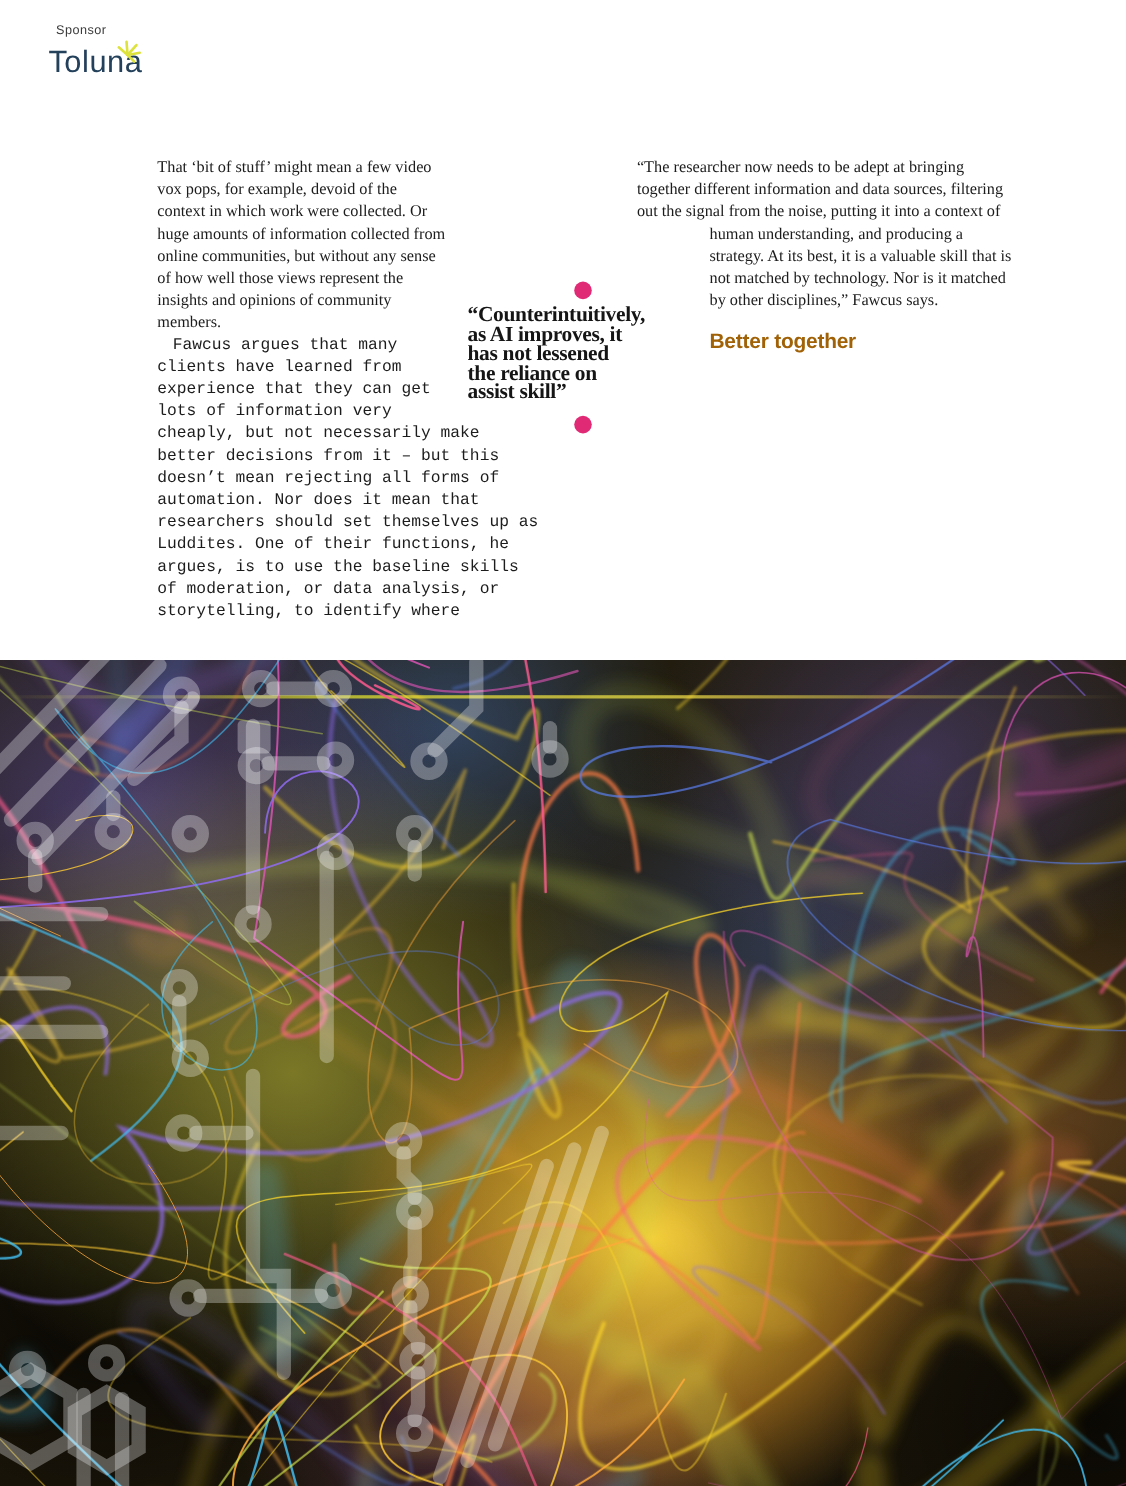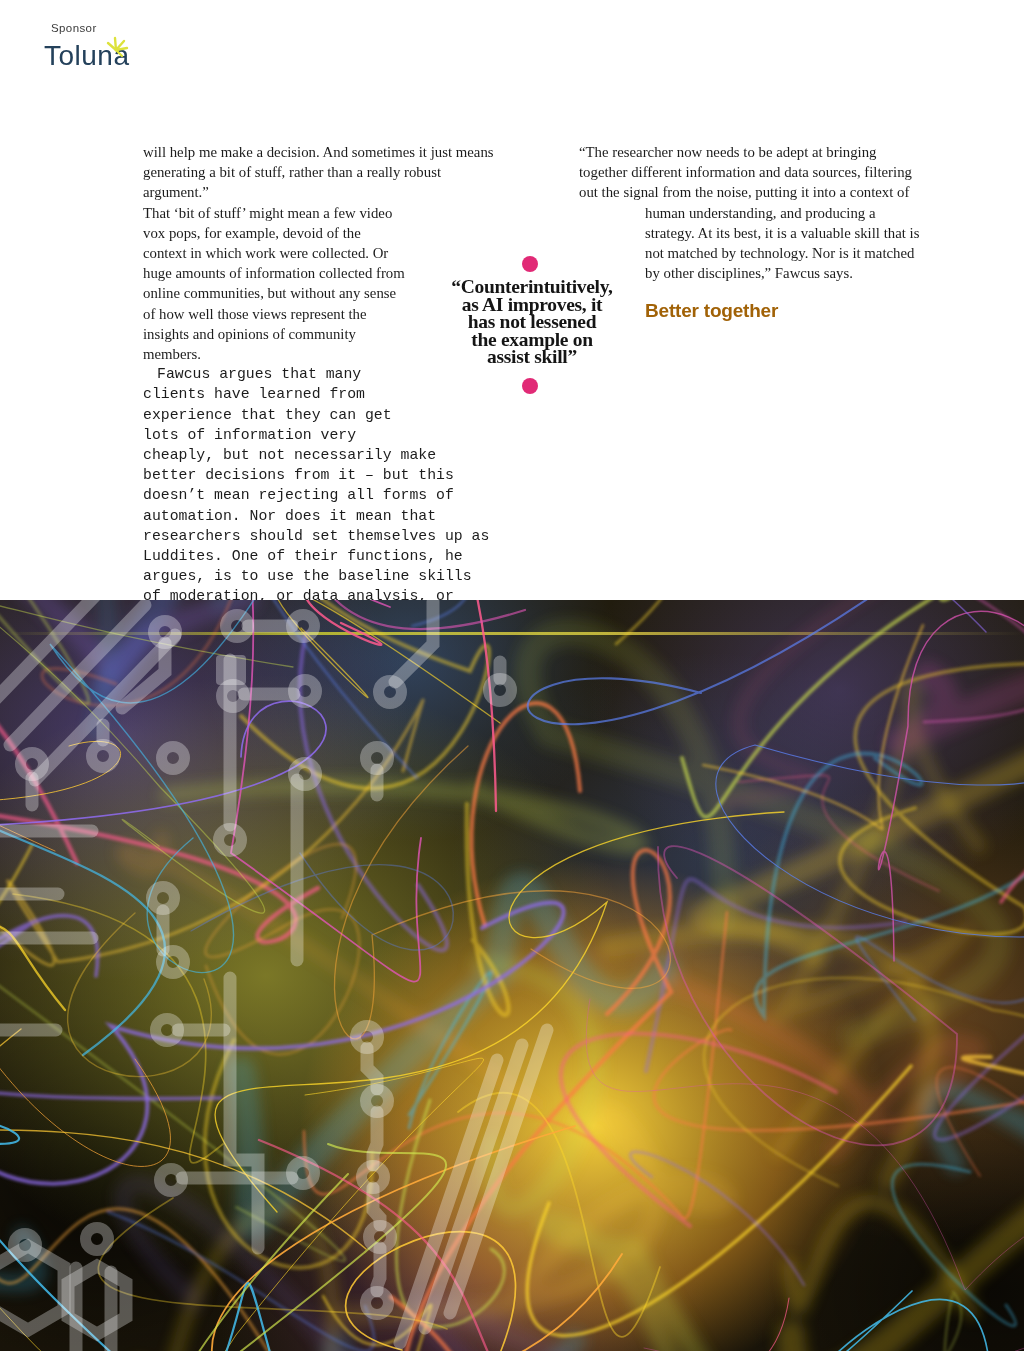--- a/index.html
+++ b/index.html
@@ -18,21 +18,21 @@
   .col p{margin:0;text-align:left;}
   .col p + p{text-indent:14px;font-family:Liberation Mono, monospace;}
   .col-left{left:143px;width:354px;}
   .col-right{left:579px;width:344px;}
   .spacer-r{float:right;width:92px;height:241px;shape-outside:inset(20px 0 0 0);}
   .spacer-l{float:left;width:66px;height:281px;shape-outside:inset(80px 0 0 0);}
   .section-heading{font-family:"Liberation Sans",sans-serif;font-weight:bold;font-size:19px;
         color:#a16207;margin:16px 0 8px 0;line-height:24px;letter-spacing:-.2px;}
 
   
-  .pull-quote{position:absolute;left:425px;top:278px;width:214px;text-align:center;
+  .pull-quote{position:absolute;left:425px;top:278px;width:214px;
         font-weight:bold;font-size:19.5px;line-height:17.5px;letter-spacing:-.3px;color:#151515;}
   .pull-quote div{white-space:nowrap;}
   .dot{position:absolute;width:16px;height:16px;border-radius:50%;background:#e12a76;}
   .dot-top{left:522px;top:256px;}
   .dot-bottom{left:522px;top:378px;}
 
   
   .hero{position:absolute;left:0;top:600px;width:1024px;height:751px;overflow:hidden;
     background:
       radial-gradient(420px 380px at 58% 70%, rgba(255,216,60,.95), rgba(255,170,40,.45) 45%, rgba(0,0,0,0) 70%),
@@ -68,32 +68,31 @@
         <line x1="13" y1="15" x2="12" y2="3"></line>
         <line x1="13" y1="15" x2="21" y2="6"></line>
         <line x1="13" y1="15" x2="24" y2="13"></line>
         <line x1="13" y1="15" x2="5" y2="8"></line>
         <line x1="13" y1="15" x2="19" y2="21"></line>
       </g>
     </svg>
   </span>
 
   <div class="col col-left">
-    <p>will help me make a decision. And sometimes it just means generating a bit of stuff, rather than a really robust argument.”</p>
     <div class="spacer-r"></div>
     <p>That ‘bit of stuff’ might mean a few video vox pops, for example, devoid of the context in which work were collected. Or huge amounts of information collected from online communities, but without any sense of how well those views represent the insights and opinions of community members.</p>
     <p>Fawcus argues that many clients have learned from experience that they can get lots of information very cheaply, but not necessarily make better decisions from it – but this doesn’t mean rejecting all forms of automation. Nor does it mean that researchers should set themselves up as Luddites. One of their functions, he argues, is to use the baseline skills of moderation, or data analysis, or storytelling, to identify where</p>
   </div>
 
   <div class="dot dot-top"></div>
   <div class="pull-quote">
     <div>“Counterintuitively,</div>
     <div>as AI improves, it</div>
     <div>has not lessened</div>
-    <div>the example on</div>
+    <div>the reliance on</div>
     <div>assist skill”</div>
   </div>
   <div class="dot dot-bottom"></div>
 
   <div class="col col-right">
     <div class="spacer-l"></div>
     <p>“The researcher now needs to be adept at bringing together different information and data sources, filtering out the signal from the noise, putting it into a context of human understanding, and producing a strategy. At its best, it is a valuable skill that is not matched by technology. Nor is it matched by other disciplines,” Fawcus says.</p>
     <h3 class="section-heading">Better together</h3>
   </div>
 

